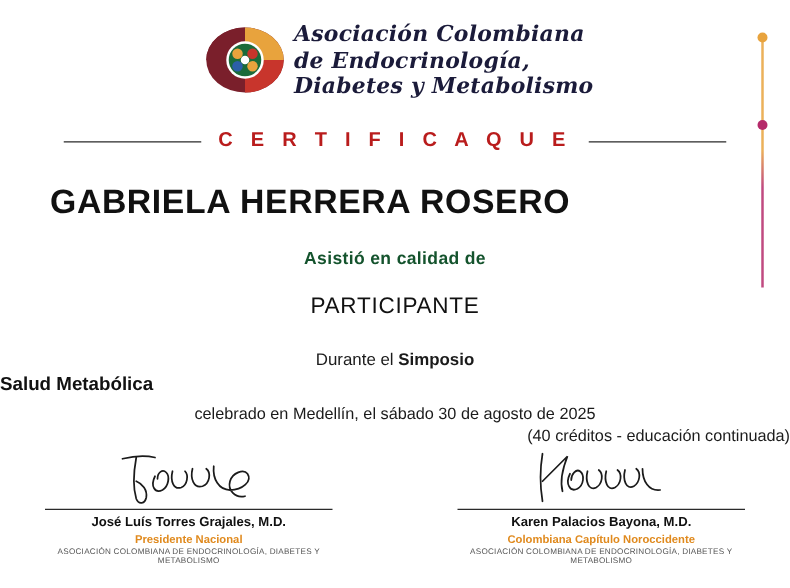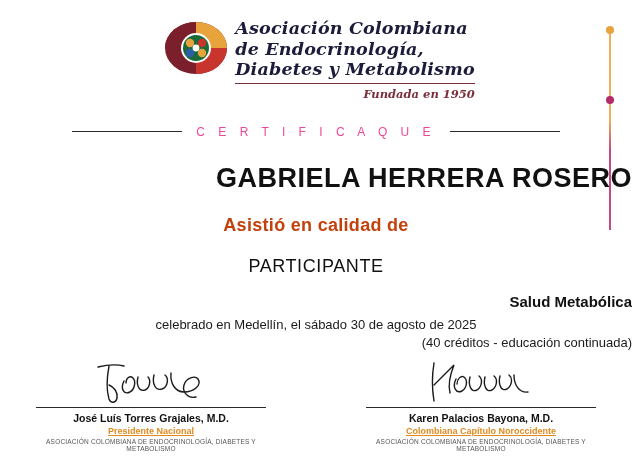--- a/index.html
+++ b/index.html
@@ -46,20 +46,21 @@
     top: 96px;
     width: 8px;
     height: 8px;
     border-radius: 50%;
     background: #b52a6a;
   }
 
   
   .header {
     display: flex;
+    align-items: center;
     justify-content: center;
     padding-top: 18px;
     gap: 0;
   }
   .logo-mark {
     width: 78px;
     height: 62px;
     position: relative;
     flex: none;
   }
@@ -97,64 +98,65 @@
     justify-content: center;
     margin-top: 24px;
     gap: 14px;
   }
   .rule {
     height: 1px;
     background: #2a2a2a;
     width: 110px;
   }
   .certifies-text {
-    font-size: 12px;
-    font-weight: normal;
+    font-size: 16px;
+    font-weight: bold;
     letter-spacing: 5px;
-    color: #ec4899;
+    color: #b91c1c;
     white-space: nowrap;
   }
 
   
   .recipient {
-    text-align: right;
+    text-align: left;
     margin-top: 24px;
     font-size: 27px;
     font-weight: bold;
     color: #111111;
     letter-spacing: 0.5px;
+    padding-left: 40px;
   }
   .role-label {
     text-align: center;
     margin-top: 21px;
-    font-size: 18px;
-    font-weight: bold;
-    color: #c2410c;
+    font-size: 14px;
+    font-weight: bold;
+    color: #14532d;
     letter-spacing: 0.3px;
   }
   .role-value {
     text-align: center;
     margin-top: 20px;
     font-size: 18px;
     font-weight: normal;
     color: #111111;
     letter-spacing: 0.6px;
   }
 
   
   .event-line1 {
     text-align: center;
     margin-top: 25px;
     font-size: 13.5px;
     color: #1b1b1b;
   }
   .event-line1 b { font-weight: bold; }
   .event-title {
-    text-align: right;
-    margin-top: 16px;
+    text-align: left;
+    margin-top: 4px;
     font-size: 15px;
     font-weight: bold;
     color: #111111;
   }
   .event-where {
     text-align: center;
     margin-top: 7px;
     font-size: 13px;
     color: #1b1b1b;
   }
@@ -194,21 +196,20 @@
     margin-top: 4px;
     font-size: 10.5px;
     font-weight: bold;
     color: #111111;
   }
   .sig-role {
     margin-top: 2px;
     font-size: 9px;
     color: #e08a1e;
     font-weight: bold;
-    text-decoration: underline;
   }
   .sig-org {
     margin-top: 2px;
     font-size: 6.5px;
     color: #555555;
     letter-spacing: 0.2px;
   }
 </style>
 </head>
 <body>
@@ -232,36 +233,38 @@
         <circle cx="45" cy="25" r="4.2" fill="#c8352c"></circle>
         <circle cx="33" cy="35" r="4.2" fill="#2b5fa8"></circle>
         <circle cx="45" cy="35" r="4.2" fill="#e8a33d"></circle>
         <circle cx="39" cy="30" r="3.4" fill="#ffffff"></circle>
       </svg>
     </div>
     <div class="org-text">
       <div class="org-l1">Asociación Colombiana</div>
       <div class="org-l2">de Endocrinología,</div>
       <div class="org-l3">Diabetes y Metabolismo</div>
-      <div class="org-founded">Fundada en 1950</div>
     </div>
   </div>
 
   <div class="certifies-row">
     <div class="rule"></div>
     <div class="certifies-text">C E R T I F I C A   Q U E</div>
     <div class="rule"></div>
   </div>
 
   <div class="recipient">GABRIELA HERRERA ROSERO</div>
 
   <div class="role-label">Asistió en calidad de</div>
 
   <div class="role-value">PARTICIPANTE</div>
 
+  <div class="event-line1">
+    <span>Durante el </span><b>Simposio</b>
+  </div>
 
   <div class="event-title">Salud Metabólica</div>
 
   <div class="event-where">celebrado en Medellín, el sábado 30 de agosto de 2025</div>
 
   <div class="event-credits">(40 créditos - educación continuada)</div>
 
   <div class="signatures">
 
     <div class="sig-block">

